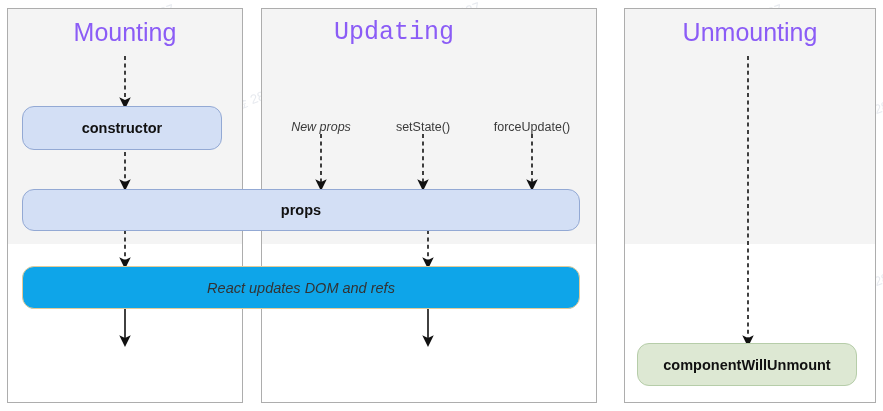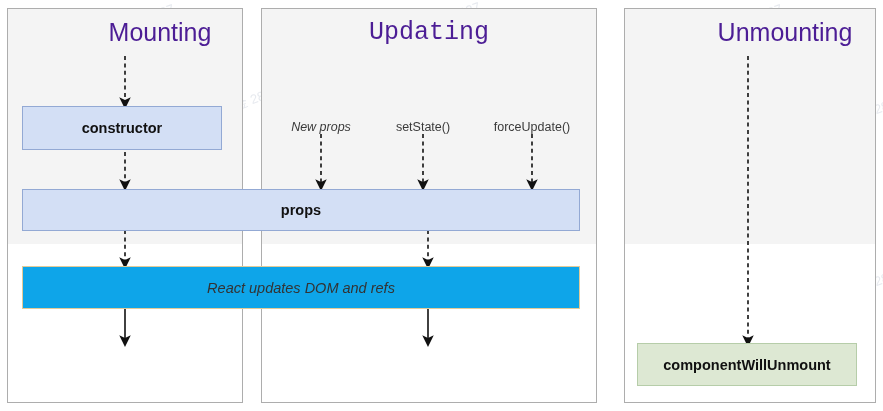--- a/index.html
+++ b/index.html
@@ -51,45 +51,44 @@
   .panel .phase-bottom{
     position:absolute;left:0;right:0;bottom:0;
     background:#ffffff;
   }
 
   .col-title{
     position:absolute;
     top:20px;left:0;right:0;
     text-align:center;
     font-size:25px;
-    color:#4c1d95;
+    color:#8b5cf6;
     font-weight:400;
     line-height:1;
     z-index:5;
     font-family:"Liberation Sans",sans-serif;
-    padding-left:35px;
   }
 
   
   .trigger{
     position:absolute;
     font-size:12.5px;
     color:#3a3a3a;
     text-align:center;
     white-space:nowrap;
     z-index:5;
     font-family:"Liberation Sans",sans-serif;
   }
   .trigger.italic{font-style:italic;}
 
   
   .node{
     position:absolute;
     box-sizing:border-box;
-    border-radius:0;
+    border-radius:12px;
     display:flex;
     align-items:center;
     justify-content:center;
     font-size:14.5px;
     z-index:5;
     font-family:"Liberation Sans",sans-serif;
   }
   .node.blue{
     background:#d3dff5;
     border:1px solid #93a9d4;

